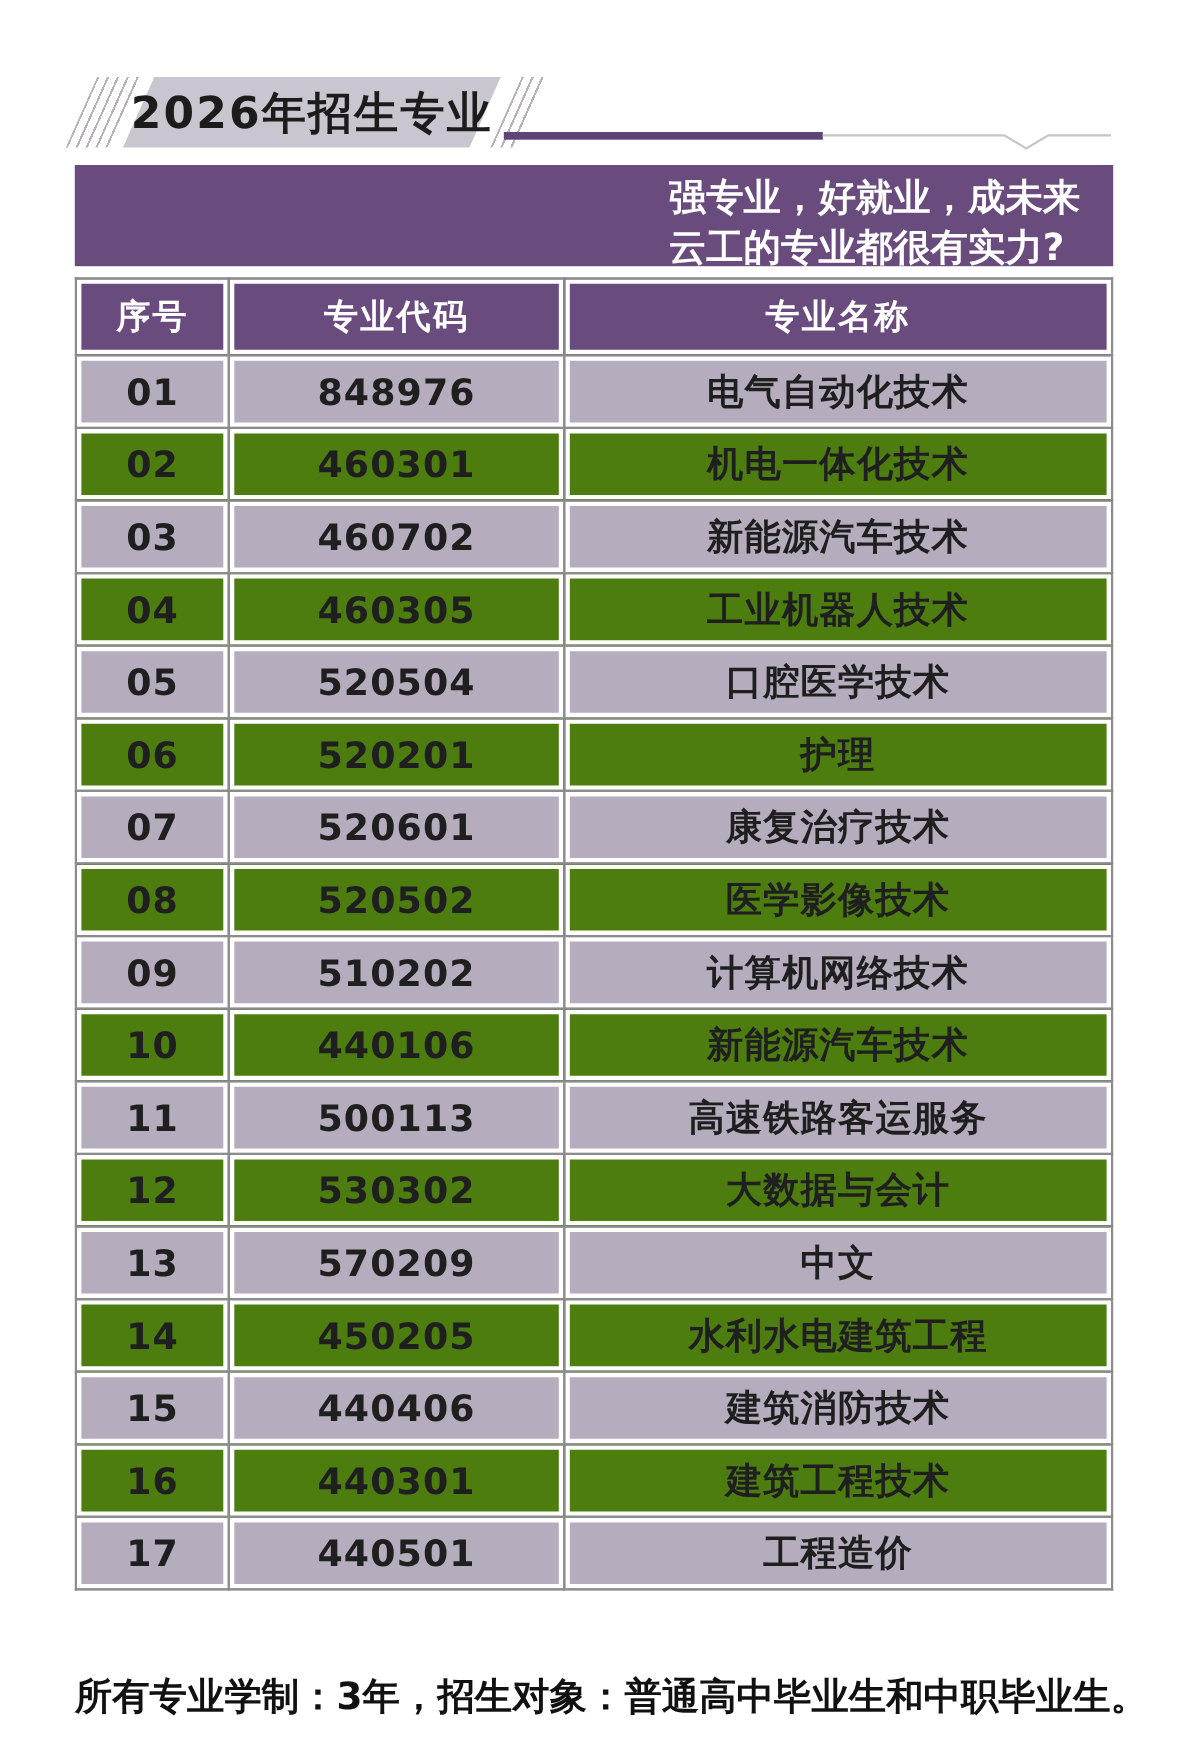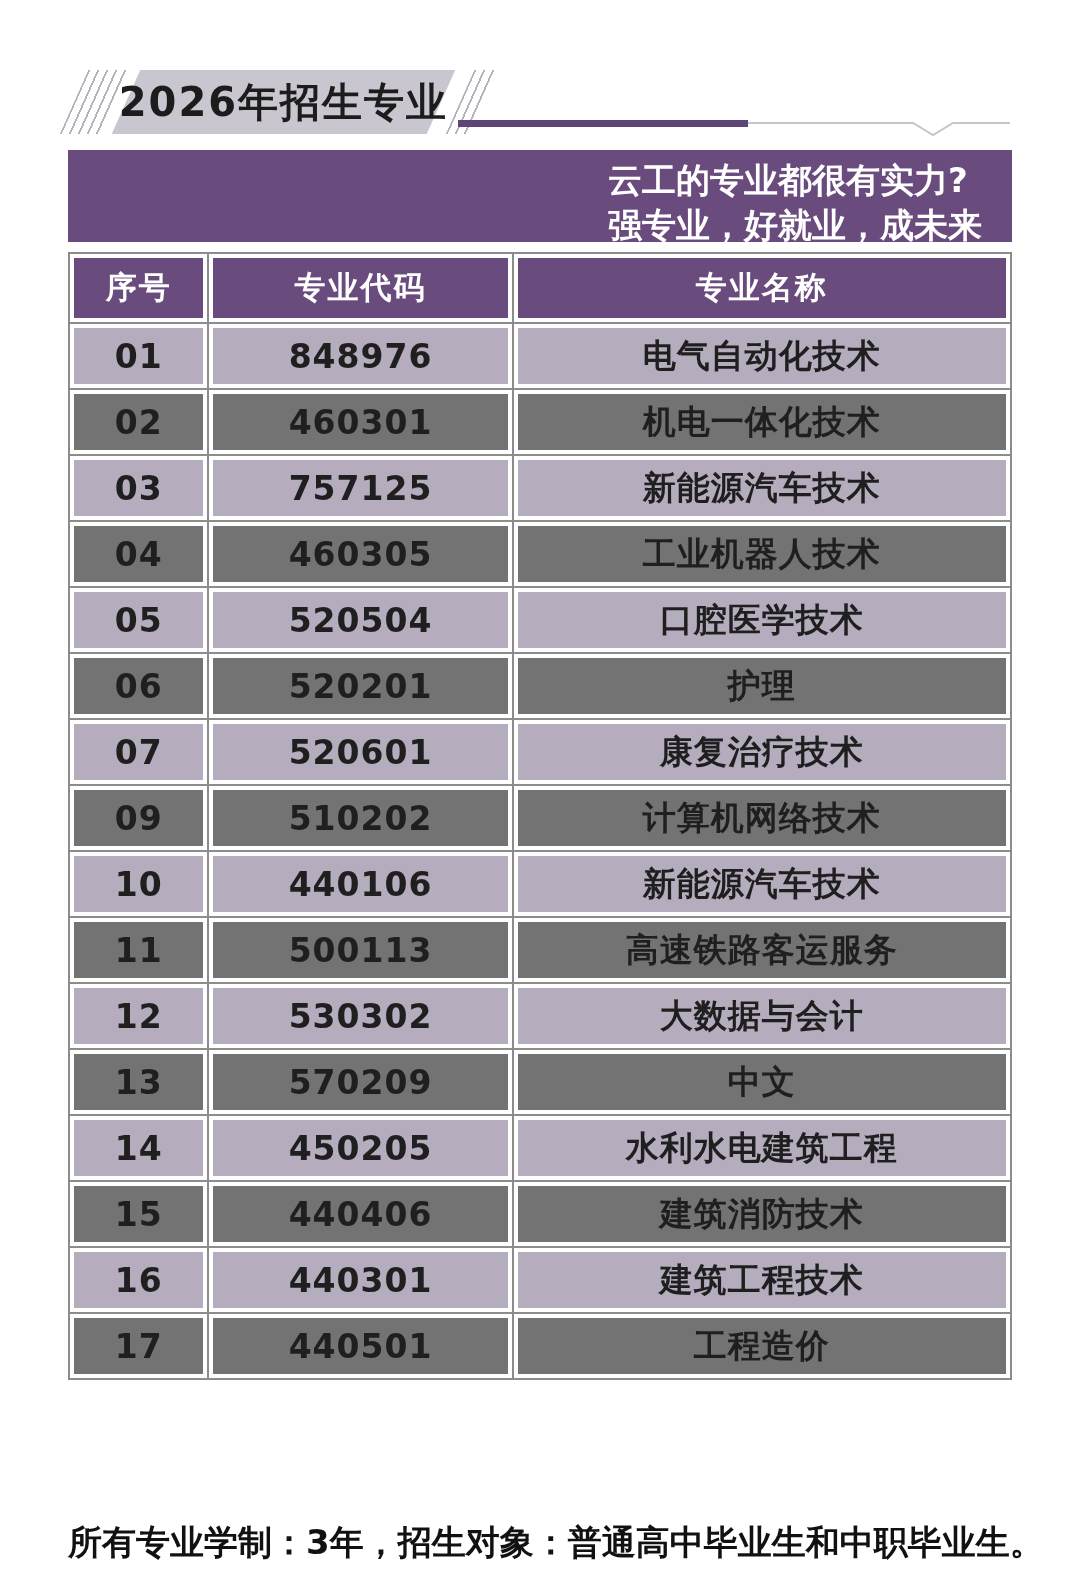--- a/index.html
+++ b/index.html
@@ -101,21 +101,21 @@
     color: #ffffff;
     font-size: 31px;
     font-weight: bold;
     text-align: center;
     border: 2px solid #8c8c8c;
     box-shadow: inset 0 0 0 4px #ffffff;
     letter-spacing: 2px;
   }
   table.majors td {
     height: 66px;
-    background: #737373;
+    background: #4d7c0f;
     color: #1f1f1f;
     font-size: 33px;
     font-weight: bold;
     text-align: center;
     vertical-align: middle;
     border: 2px solid #8c8c8c;
     box-shadow: inset 0 0 0 4px #ffffff;
     letter-spacing: 1px;
   }
   table.majors tbody tr:nth-child(odd) td {
@@ -144,22 +144,22 @@
   </div>
   <div class="stripes stripes-right"></div>
 
   <svg class="underline-svg" width="564" height="30" viewBox="0 0 564 30">
     <rect x="10" y="8" width="290" height="7" fill="#5d4575"></rect>
     <polyline points="300,11 465,11 485,23 505,11 562,11" fill="none" stroke="#c6c6c6" stroke-width="2"></polyline>
   </svg>
 
   <div class="banner">
     <div class="banner-slogan">
+      <div>强专业，好就业，成未来</div>
       <div>云工的专业都很有实力?</div>
-      <div>强专业，好就业，成未来</div>
     </div>
   </div>
 
   <table class="majors">
     <colgroup>
         <col class="c1">
         <col class="c2">
         <col class="c3">
       </colgroup>
     <thead>
@@ -175,21 +175,21 @@
           <td>848976</td>
           <td>电气自动化技术</td>
         </tr>
         <tr>
           <td>02</td>
           <td>460301</td>
           <td>机电一体化技术</td>
         </tr>
         <tr>
           <td>03</td>
-          <td>757125</td>
+          <td>460702</td>
           <td>新能源汽车技术</td>
         </tr>
         <tr>
           <td>04</td>
           <td>460305</td>
           <td>工业机器人技术</td>
         </tr>
         <tr>
           <td>05</td>
           <td>520504</td>
@@ -199,20 +199,25 @@
           <td>06</td>
           <td>520201</td>
           <td>护理</td>
         </tr>
         <tr>
           <td>07</td>
           <td>520601</td>
           <td>康复治疗技术</td>
         </tr>
         <tr>
+          <td>08</td>
+          <td>520502</td>
+          <td>医学影像技术</td>
+        </tr>
+        <tr>
           <td>09</td>
           <td>510202</td>
           <td>计算机网络技术</td>
         </tr>
         <tr>
           <td>10</td>
           <td>440106</td>
           <td>新能源汽车技术</td>
         </tr>
         <tr>

